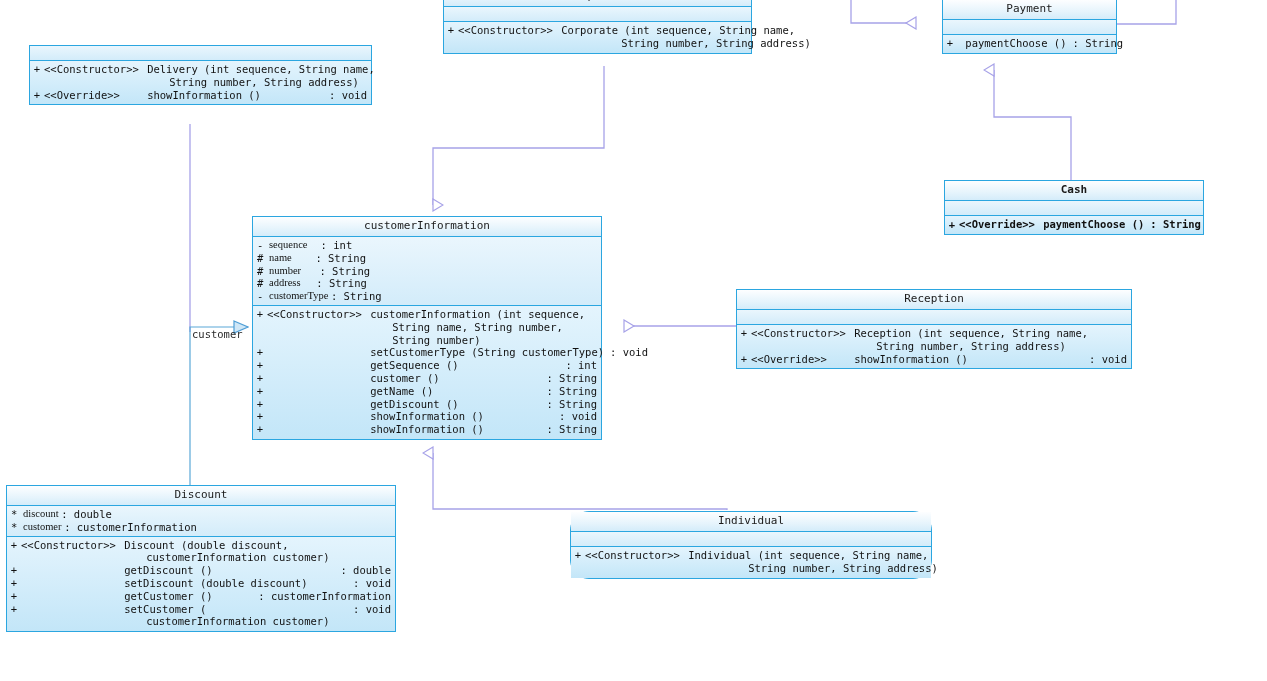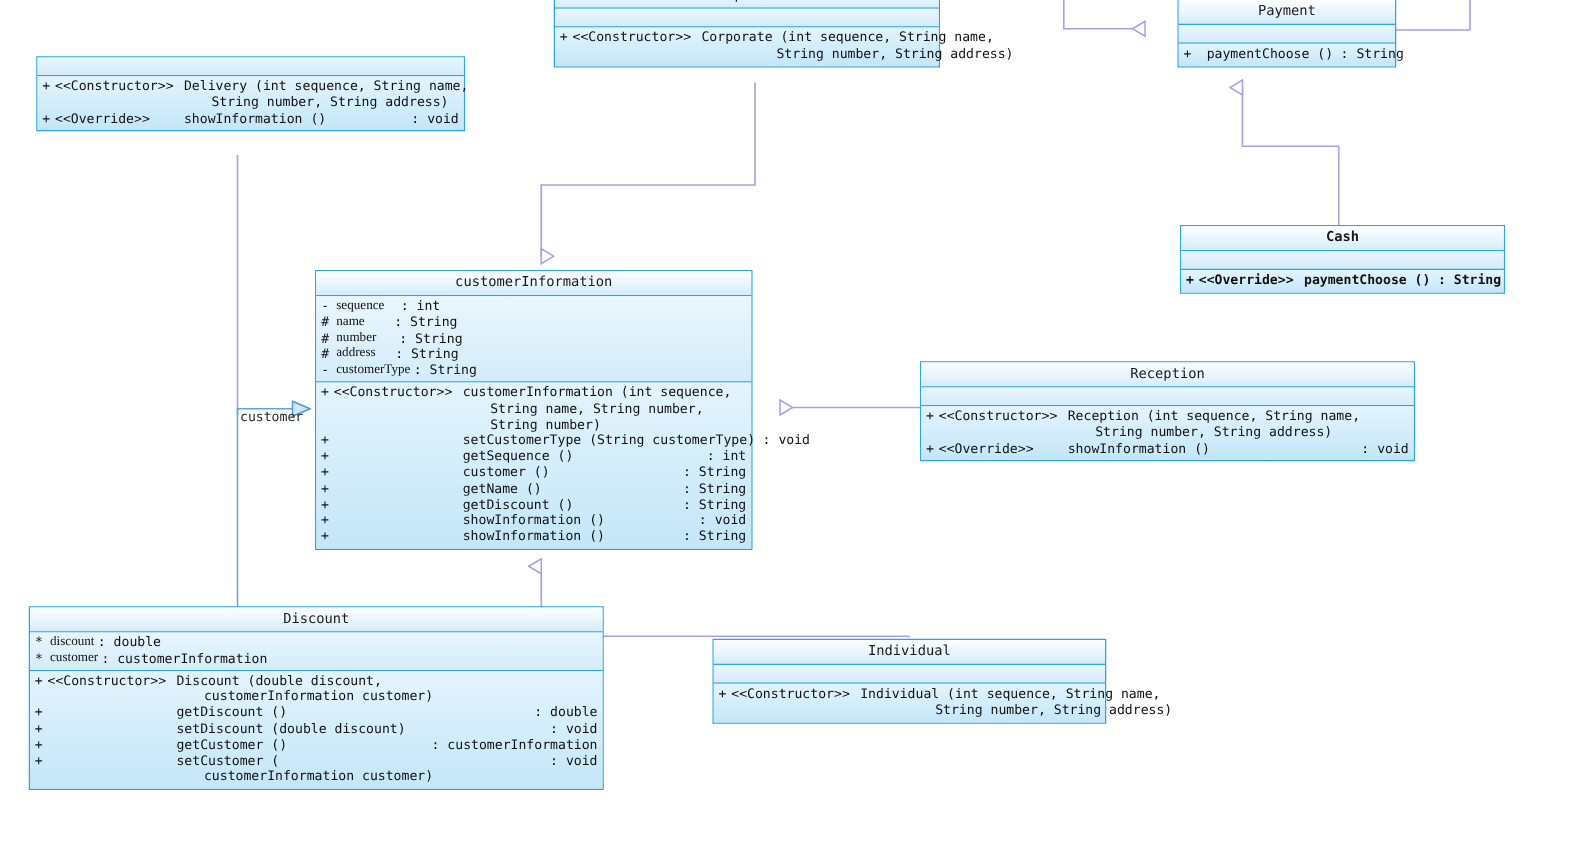--- a/index.html
+++ b/index.html
@@ -219,38 +219,38 @@
   <div class="cls" style="left:736px; top:289px; width:396px;">
     <div class="name">Reception</div>
     <div class="attrs empty"></div>
     <div class="ops">
         <div class="row"><span class="vis">+</span><span class="stereo">&lt;&lt;Constructor&gt;&gt; </span><span class="mid">Reception (int sequence, String name,</span><span class="ret"></span></div>
         <div class="row cont"><span class="vis"></span><span class="stereo">                </span><span class="mid" style="padding-left: 22px;">String number, String address)</span><span class="ret"></span></div>
         <div class="row"><span class="vis">+</span><span class="stereo">&lt;&lt;Override&gt;&gt;    </span><span class="mid">showInformation ()</span><span class="ret">: void</span></div>
       </div>
   </div>
 
-  <div class="cls" style="left:23px; top:485px; width:460px;">
+  <div class="cls" style="left:6px; top:485px; width:390px;">
     <div class="name">Discount</div>
     <div class="attrs">
         <div class="arow"><span class="vis">*</span><span class="nm">discount </span><span class="ty">: double</span></div>
         <div class="arow"><span class="vis">*</span><span class="nm">customer </span><span class="ty">: customerInformation</span></div>
       </div>
     <div class="ops">
         <div class="row"><span class="vis">+</span><span class="stereo">&lt;&lt;Constructor&gt;&gt; </span><span class="mid">Discount (double discount,</span><span class="ret"></span></div>
         <div class="row cont"><span class="vis"></span><span class="stereo">                </span><span class="mid" style="padding-left: 22px;">customerInformation customer)</span><span class="ret"></span></div>
         <div class="row"><span class="vis">+</span><span class="stereo">                </span><span class="mid">getDiscount ()</span><span class="ret">: double</span></div>
         <div class="row"><span class="vis">+</span><span class="stereo">                </span><span class="mid">setDiscount (double discount)</span><span class="ret">: void</span></div>
         <div class="row"><span class="vis">+</span><span class="stereo">                </span><span class="mid">getCustomer ()</span><span class="ret">: customerInformation</span></div>
         <div class="row"><span class="vis">+</span><span class="stereo">                </span><span class="mid">setCustomer (</span><span class="ret">: void</span></div>
         <div class="row cont"><span class="vis"></span><span class="stereo">                </span><span class="mid" style="padding-left: 22px;">customerInformation customer)</span><span class="ret"></span></div>
       </div>
   </div>
 
-  <div class="cls" style="left:570px; top:511px; width:315px;">
+  <div class="cls" style="left:570px; top:511px; width:362px;border-radius:19px;">
     <div class="name">Individual</div>
     <div class="attrs empty"></div>
     <div class="ops center">
         <div class="row"><span class="vis">+</span><span class="stereo">&lt;&lt;Constructor&gt;&gt; </span><span class="mid">Individual (int sequence, String name,</span><span class="ret"></span></div>
         <div class="row cont"><span class="vis"></span><span class="stereo">                </span><span class="mid" style="padding-left: 60px;">String number, String address)</span><span class="ret"></span></div>
       </div>
   </div>
 
   <div class="edge-label" style="left:192px; top:328px;">customer</div>
 

